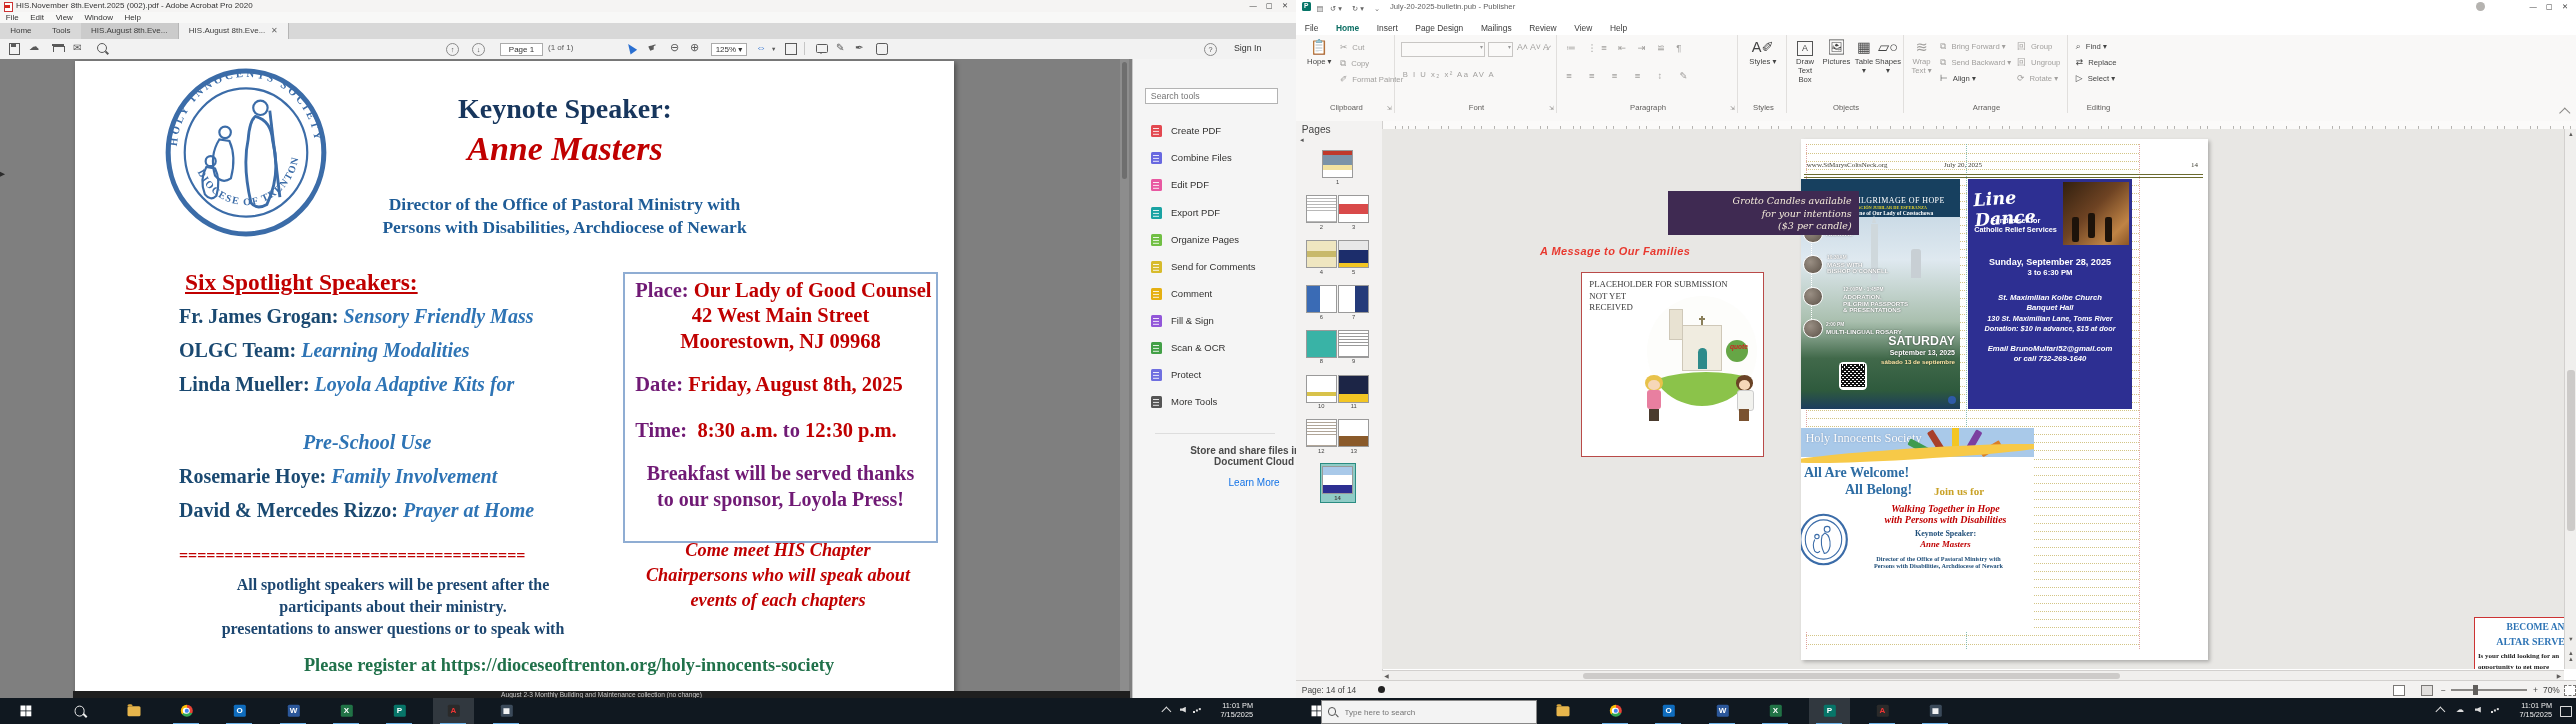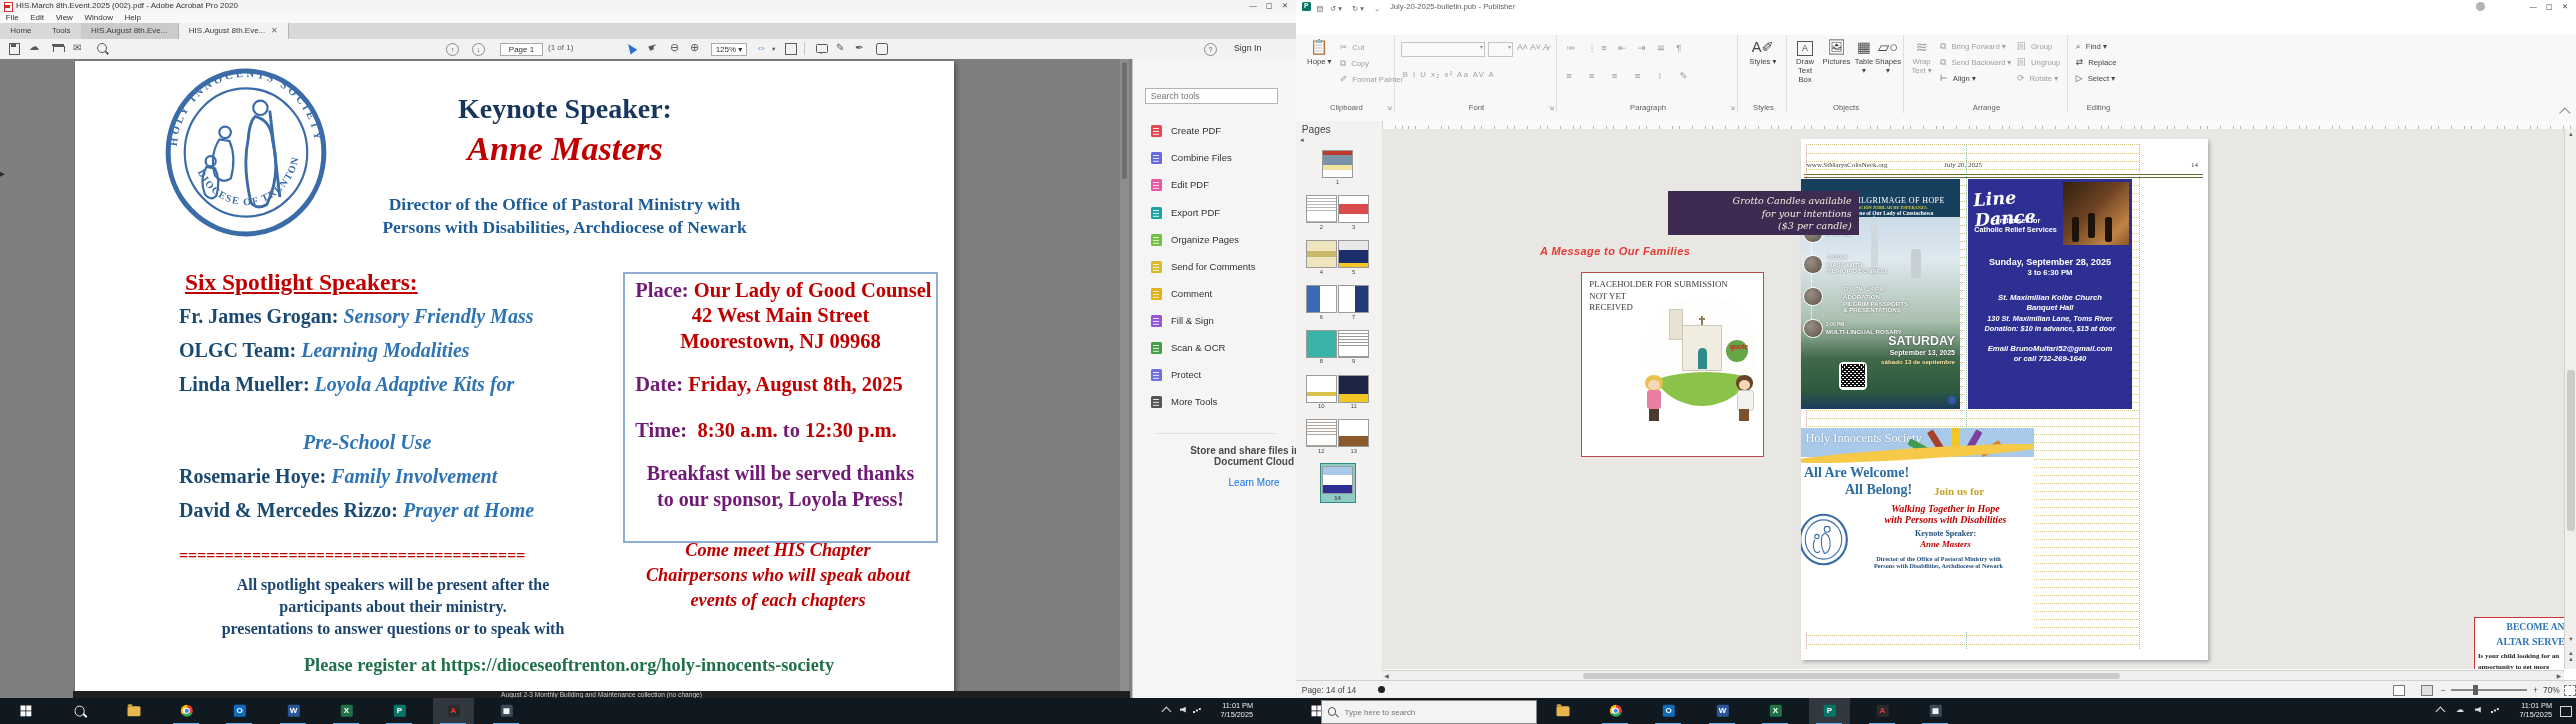--- a/index.html
+++ b/index.html
@@ -226,21 +226,21 @@
   .chev{position:absolute;top:10.2px;width:5.8px;height:5.8px;border-left:1.5px solid #ddd;border-top:1.5px solid #ddd;transform:rotate(45deg);}
 </style>
 </head>
 <body>
 
 <div class="screen">
 
   <section class="ab acro">
     <div class="ab a-title">
       <span class="a-pdficon"></span>
-      <span class="ttl">HIS.March 8th.Event.2025 (002).pdf - Adobe Acrobat Pro 2020</span>
+      <span class="ttl">HIS.November 8th.Event.2025 (002).pdf - Adobe Acrobat Pro 2020</span>
       <span class="winctl" style="right:2.9px;">
         <span>—</span><span>▢</span><span>✕</span>
       </span>
     </div>
     <div class="ab a-menu" id="acro-menus"><span class="menu-item">File</span><span class="menu-item">Edit</span><span class="menu-item">View</span><span class="menu-item">Window</span><span class="menu-item">Help</span></div>
     <div class="ab a-tabs">
       <span class="a-tab">Home</span><span class="a-tab">Tools</span><span class="a-tab doc">HIS.August 8th.Eve...</span><span class="a-tab doc active"><span>HIS.August 8th.Eve...</span><span class="x">✕</span></span>
     </div>
     <div class="ab a-toolbar">
       <span class="icbox ic-save" style="left:8.8px;"></span>
@@ -360,20 +360,21 @@
       <span class="qat" style="left:20.5px;top:1.5px;">▤</span>
       <span class="qat" style="left:34px;top:1.5px;">↺ ▾</span>
       <span class="qat" style="left:56px;top:1.5px;">↻ ▾</span>
       <span class="qat" style="left:78px;top:1.5px;">⌄</span>
       <span style="position:absolute;left:94px;">July-20-2025-bulletin.pub - Publisher</span>
       <span style="position:absolute;right:91px;top:2.2px;width:8.8px;height:8.8px;border-radius:50%;background:#b5b3b0;"></span>
       <span class="winctl" style="right:2.9px;">
         <span>—</span><span>▢</span><span>✕</span>
       </span>
     </div>
+    <div class="ab p-menu" id="pub-menus"><span class="menu-item">File</span><span class="menu-item active">Home</span><span class="menu-item">Insert</span><span class="menu-item">Page Design</span><span class="menu-item">Mailings</span><span class="menu-item">Review</span><span class="menu-item">View</span><span class="menu-item">Help</span></div>
 
     <div class="ab ribbon">
 
       <div class="rgrp" style="left:2.9px;width:95px;">
         <div class="rbig" style="left:4.4px;"><div class="bigic">📋</div><span>Hope</span> ▾</div>
         <div class="rrow gray" style="left:41px;top:7.3px;"><span class="glyph">✂</span><span>Cut</span></div>
         <div class="rrow gray" style="left:41px;top:23.4px;"><span class="glyph">⧉</span><span>Copy</span></div>
         <div class="rrow gray" style="left:41px;top:39px;"><span class="glyph">✐</span><span>Format Painter</span></div>
         <div class="rlabel">Clipboard</div>
         <div class="dlaunch">⇲</div>

